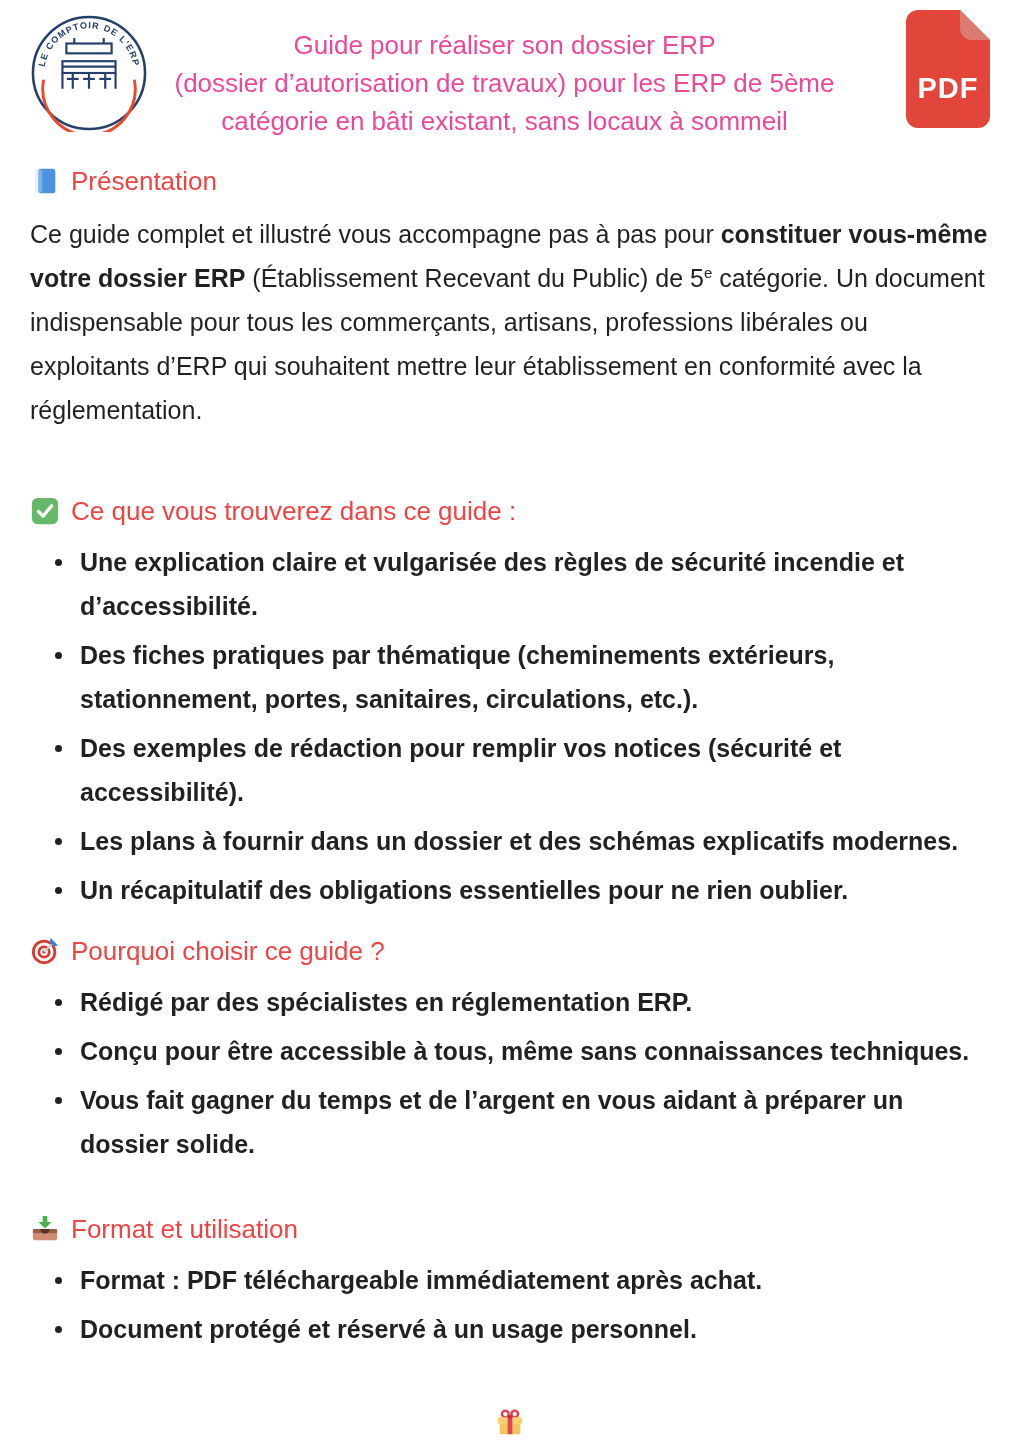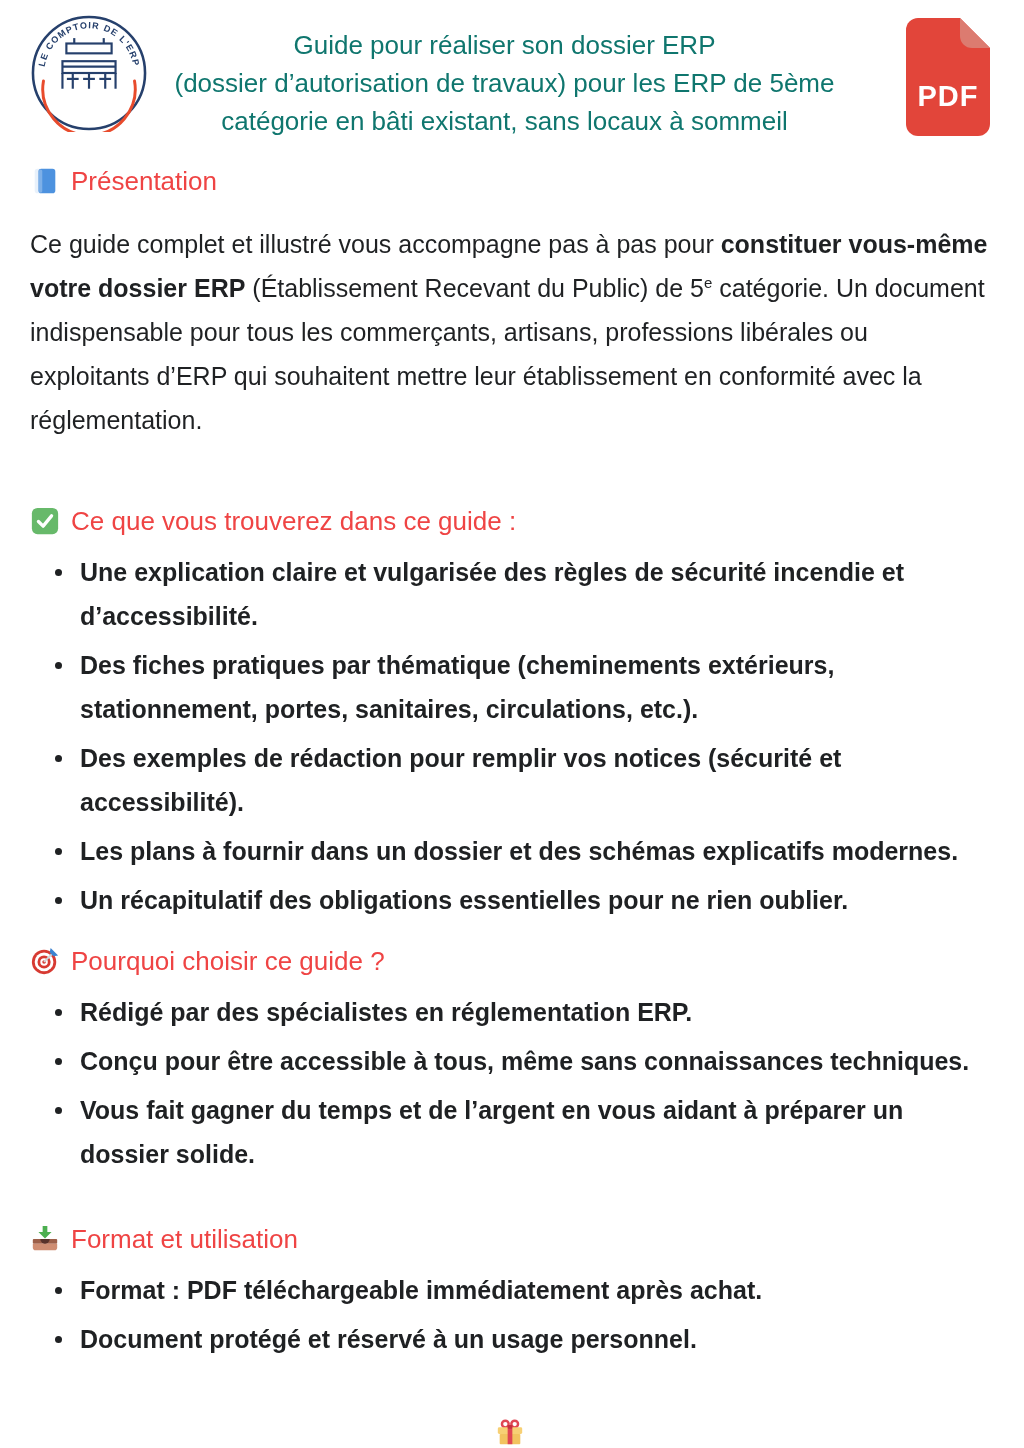--- a/index.html
+++ b/index.html
@@ -9,39 +9,39 @@
     color: #1f2123;
     -webkit-font-smoothing: antialiased;
   }
   .page { padding: 10px 34px 40px 30px; box-sizing: border-box; }
 
   
   .doc-header { display: flex; align-items: flex-start; }
   .logo-wrap { flex: 0 0 auto; width: 118px; height: 118px; margin-top: 4px; }
   .title-wrap {
     flex: 1 1 auto; text-align: center; margin-top: 16px; padding: 0 10px;
-    font-size: 26px; line-height: 38px; font-weight: 400; color: #0f766e;
+    font-size: 26px; line-height: 38px; font-weight: 400; color: #ec4899;
   }
-  .pdf-wrap { flex: 0 0 auto; width: 84px; height: 118px; margin-top: 8px; padding-left: 45px; }
+  .pdf-wrap { flex: 0 0 auto; width: 84px; height: 118px; margin-top: 0; padding-left: 45px; }
 
   
   h2.sec-heading {
     display: flex; align-items: center; gap: 11px;
     font-size: 26px; font-weight: 400; line-height: 34px;
     margin: 0; color: #ef4444;
   }
   .sec-presentation h2 { margin-top: 24px; }
   .sec-guide h2    { margin-top: 62px; }
   .sec-why h2      { margin-top: 22px; }
   .sec-format h2   { margin-top: 46px; }
 
   .icon-30 { width: 30px; height: 30px; flex: 0 0 auto; display: block; }
 
   p.intro {
-    margin: 24px 0 0 0;
+    margin: 14px 0 0 0;
     font-size: 25px; line-height: 44px; font-weight: 400;
   }
   p.intro strong { font-weight: 700; }
   p.intro sup { font-size: 15px; line-height: 0; vertical-align: super; }
 
   ul.dot-list { list-style: none; margin: 12px 0 0 0; padding: 0; font-weight: bold; }
   ul.dot-list li {
     position: relative; padding-left: 50px; margin-top: 5px;
     font-size: 25px; line-height: 44px;
   }

